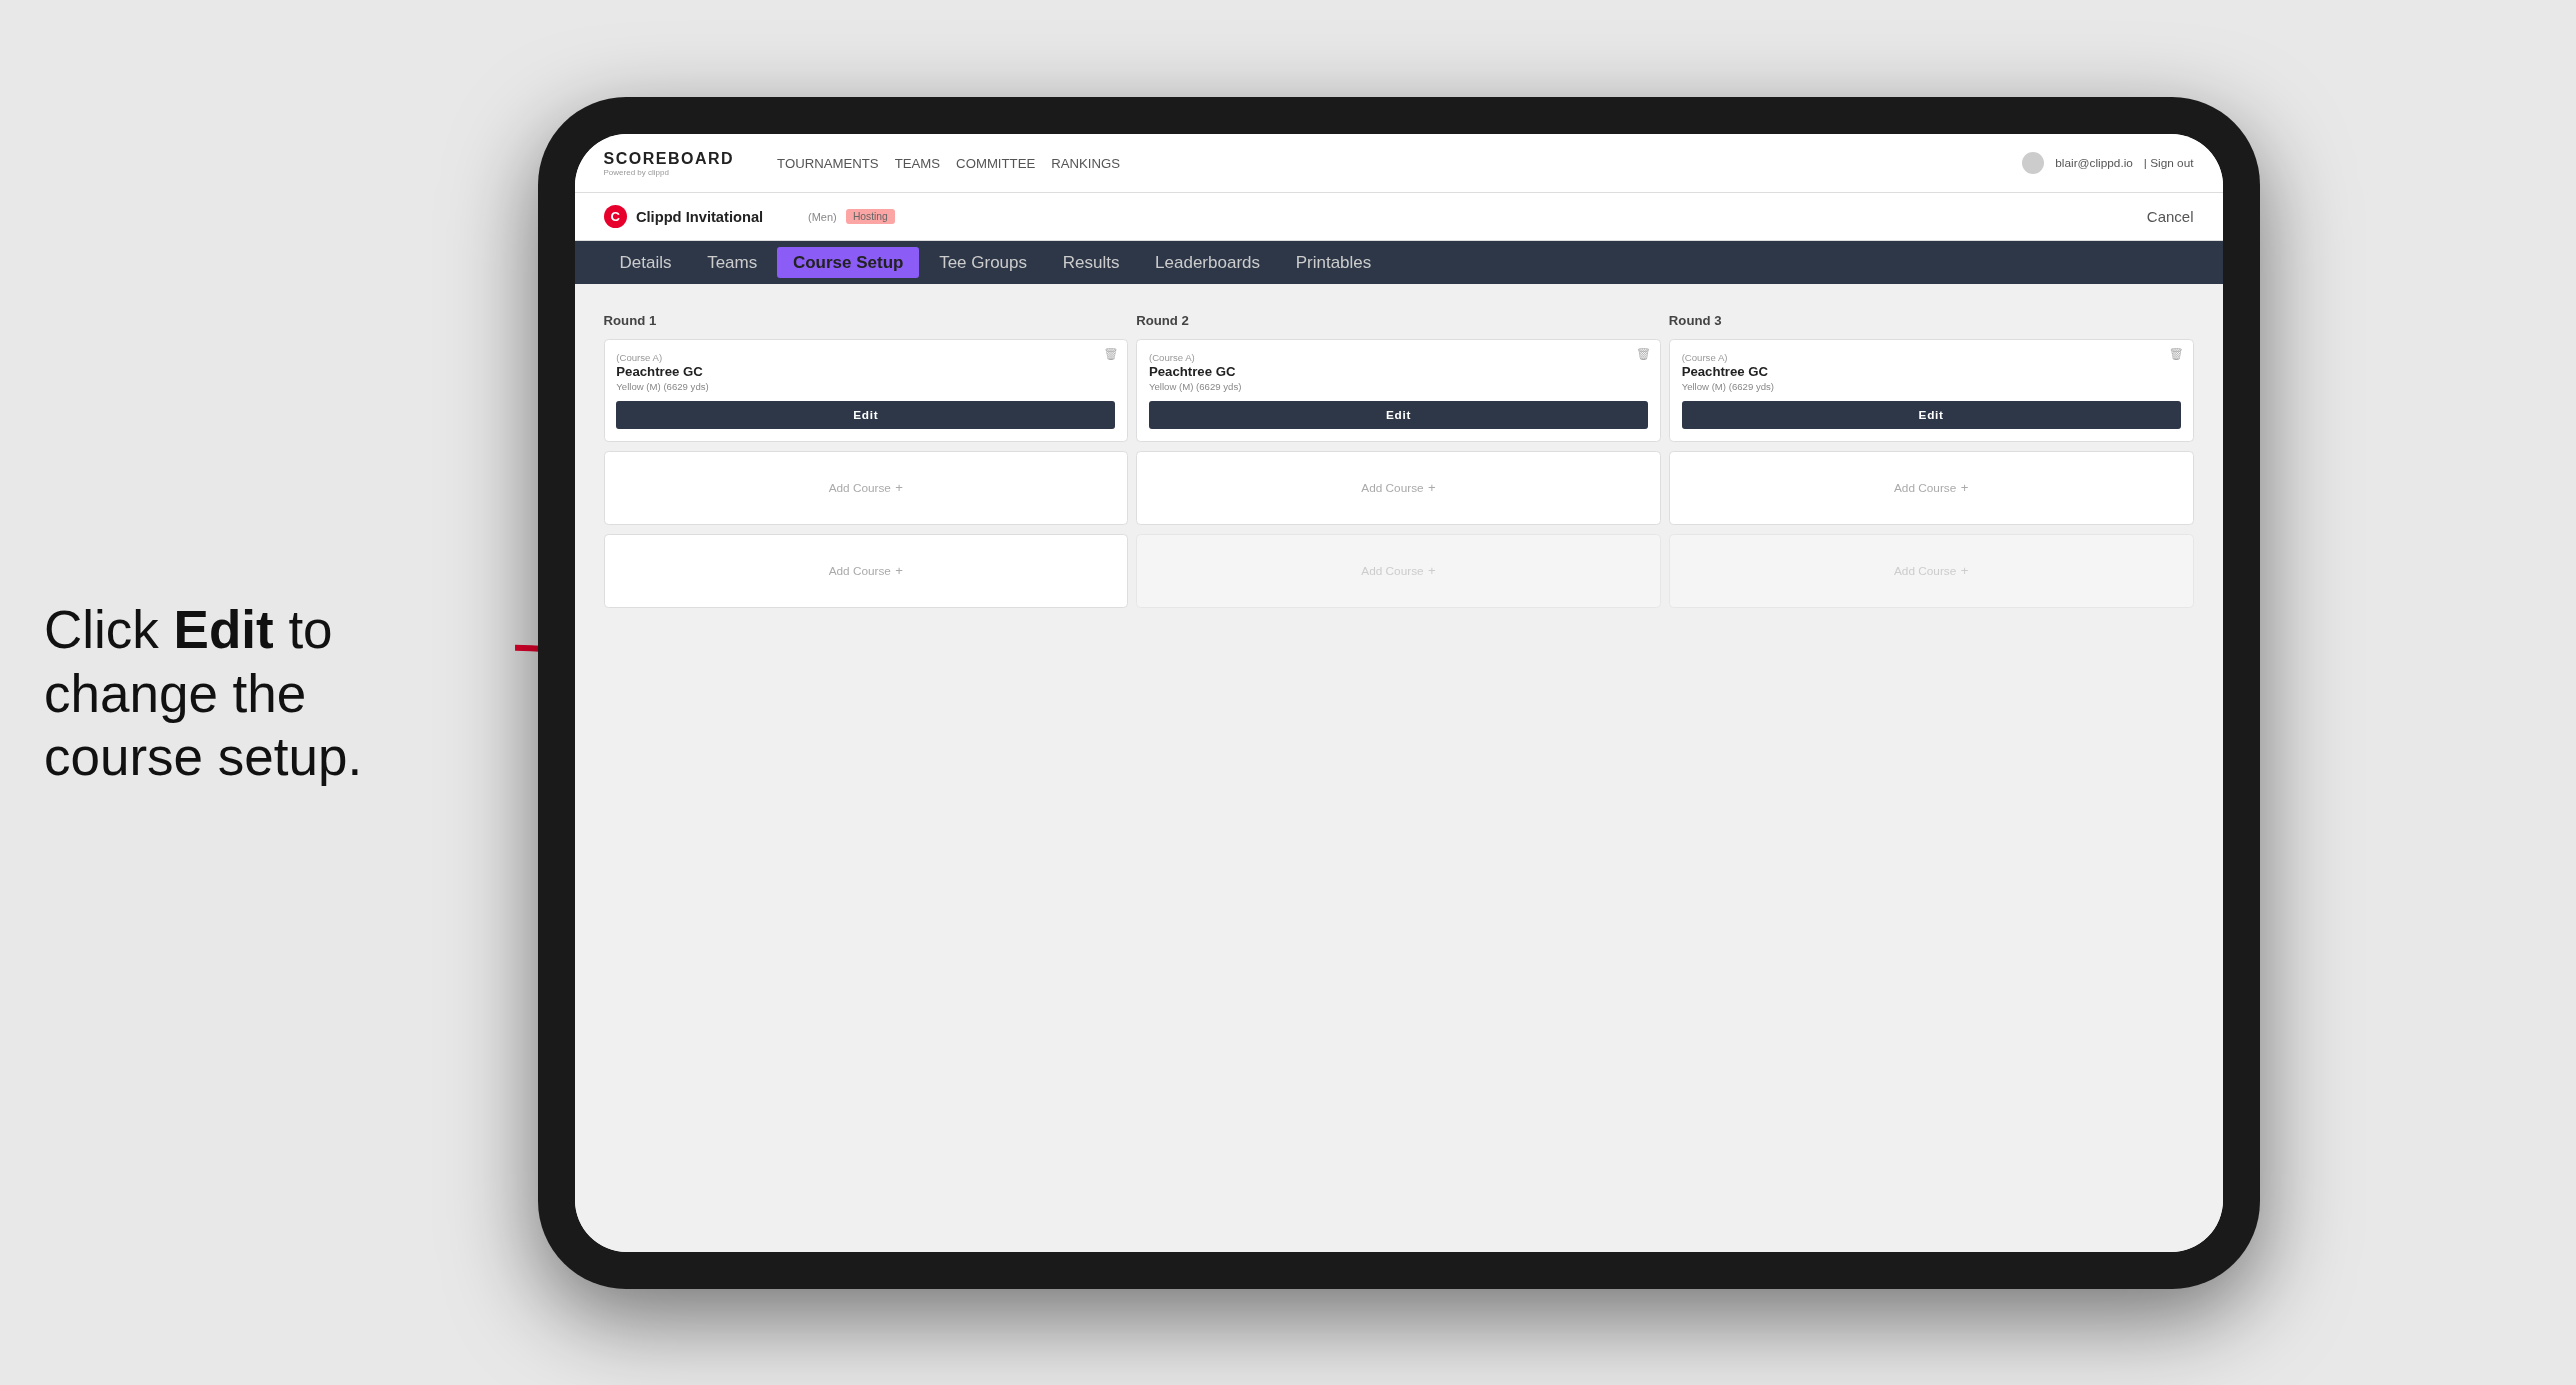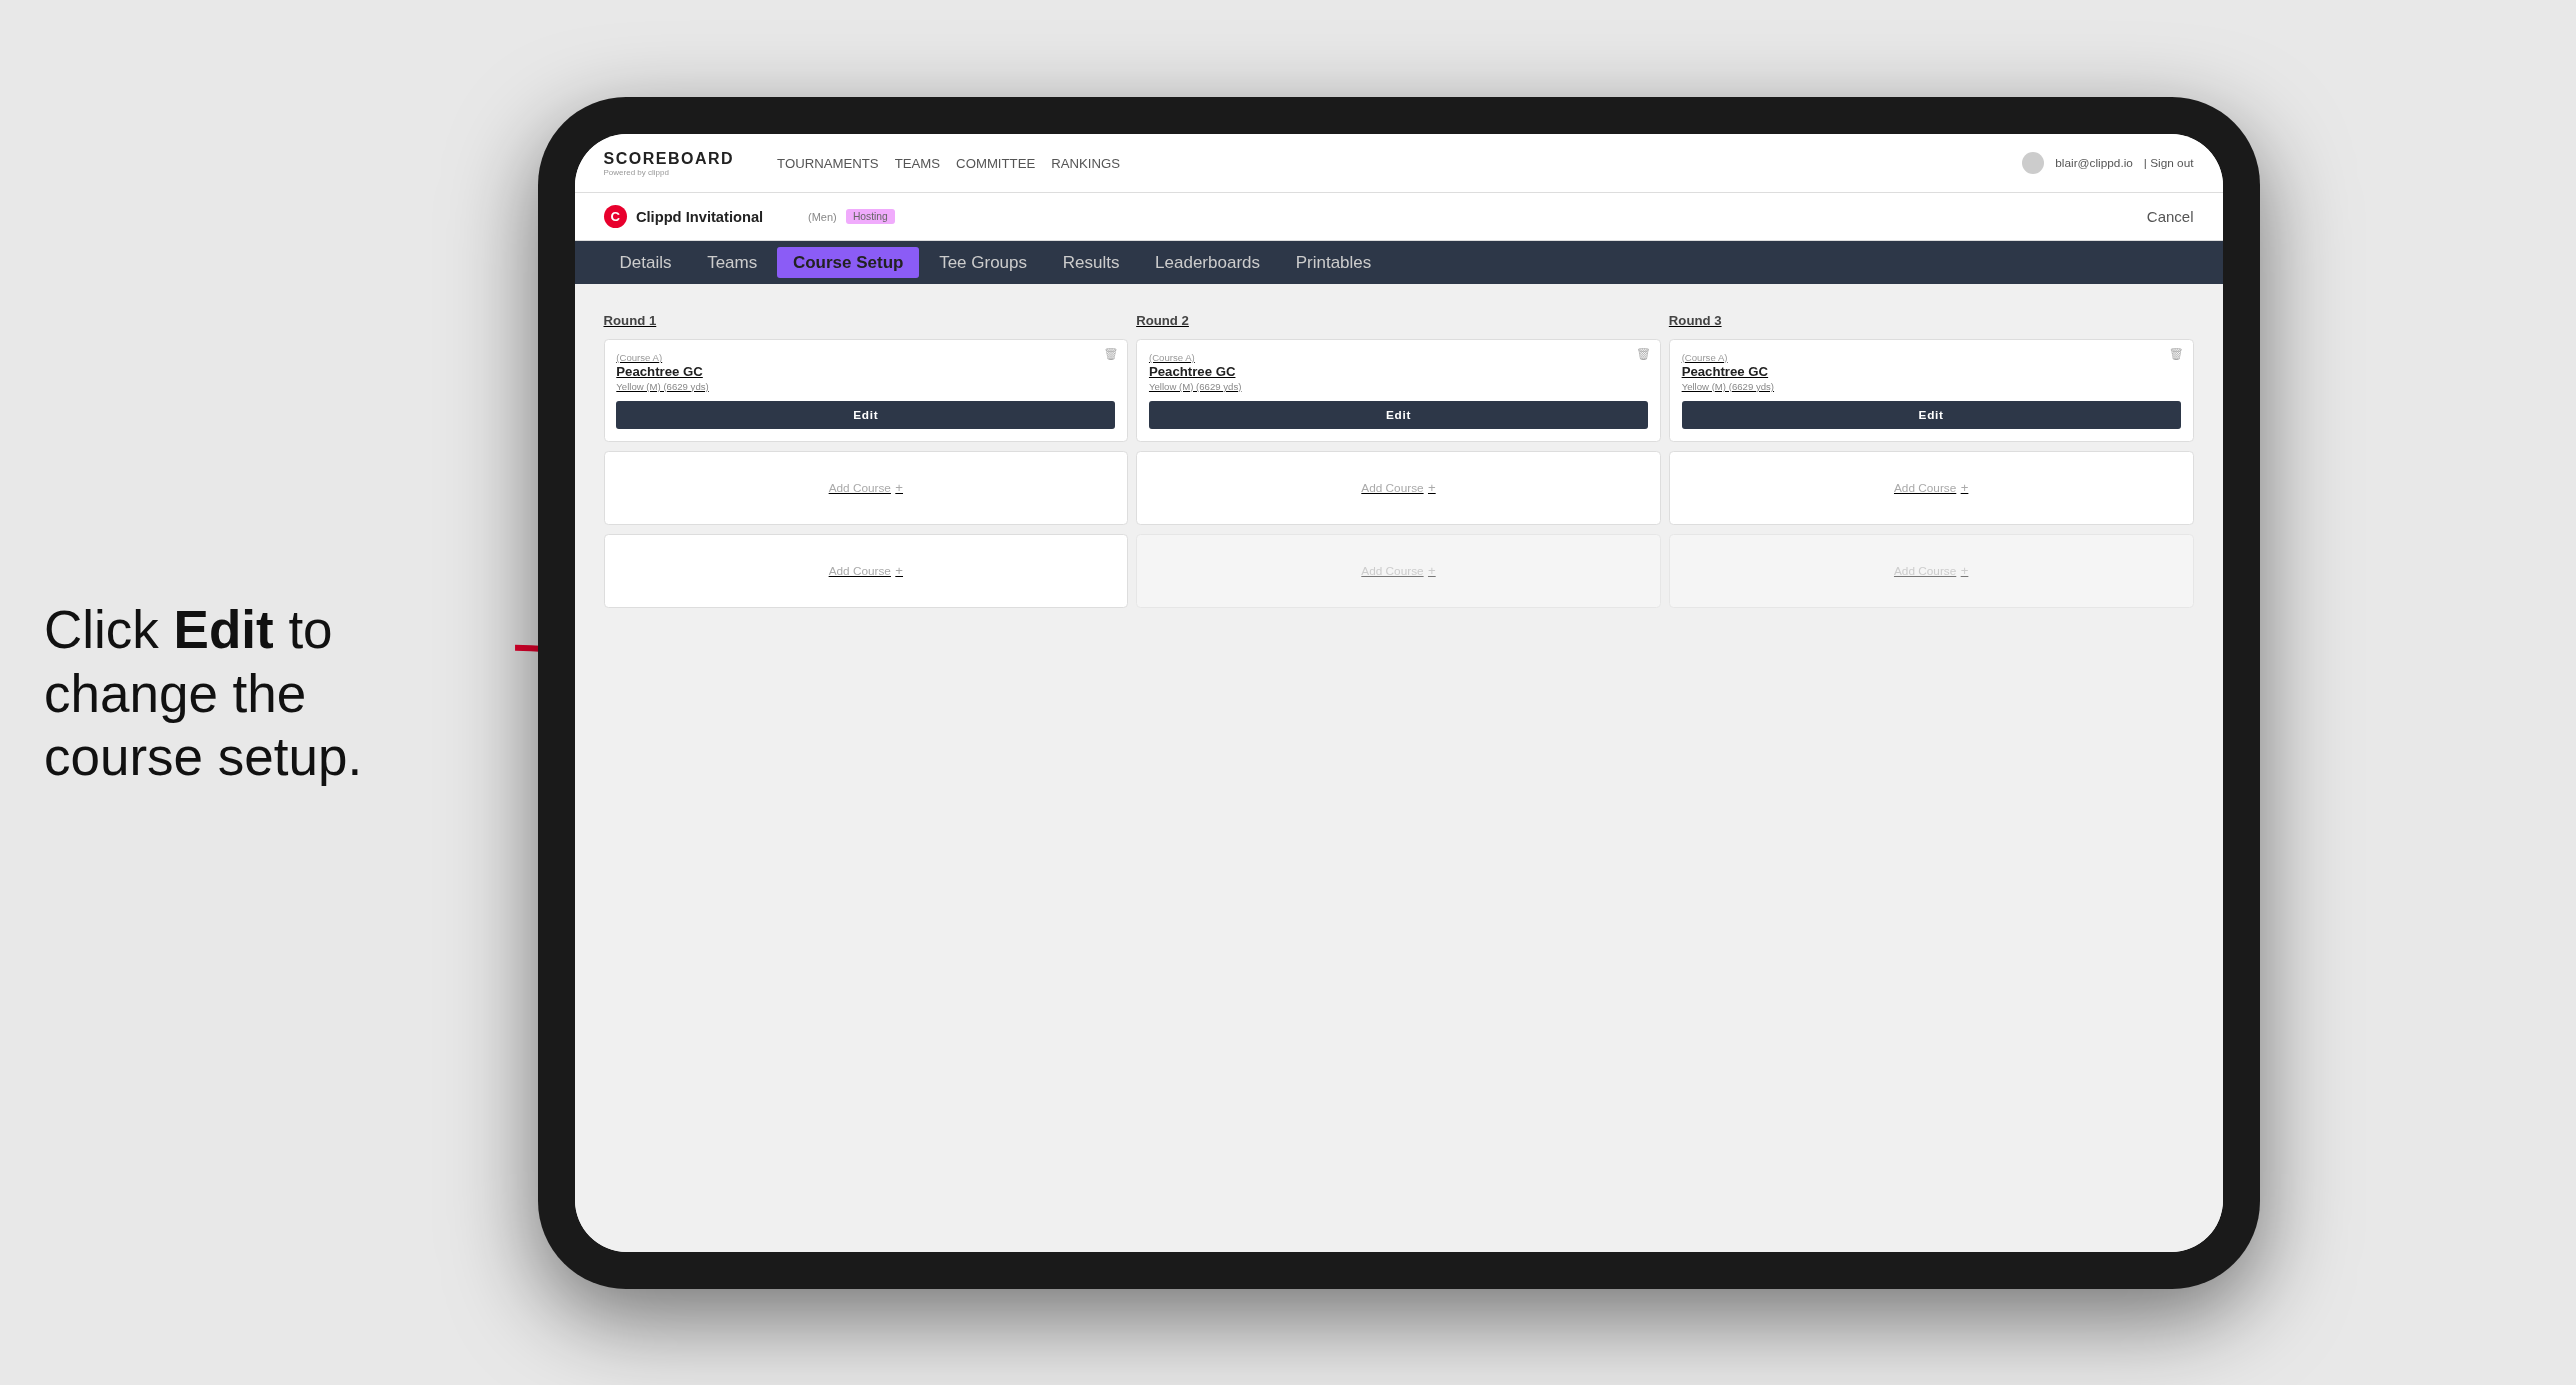--- a/index.html
+++ b/index.html
@@ -145,21 +145,21 @@
       font-size: 14.7px;
       font-weight: 600;
       color: #222;
     }
     .tournament-type {
       font-size: 11px;
       color: #888;
       margin-left: 36px;
     }
     .hosting-badge {
-      background: #f0abfc;
+      background: #fca5a5;
       border-radius: 2.9px;
       padding: 2.2px 7.4px;
       font-size: 10.3px;
       color: #666;
     }
     .cancel-btn {
       font-size: 15px;
       color: #555;
       cursor: pointer;
     }
@@ -191,21 +191,20 @@
       flex: 1;
       background: #f0f0f0;
       padding: 29px;
       overflow: hidden;
     }
 
     .rounds-grid {
       display: grid;
       grid-template-columns: repeat(3, 1fr);
       gap: 8px;
-      text-decoration: underline;
     }
 
     .round-column {
       display: flex;
       flex-direction: column;
       gap: 0;
     }
 
     .round-title {
       font-size: 13.2px;

